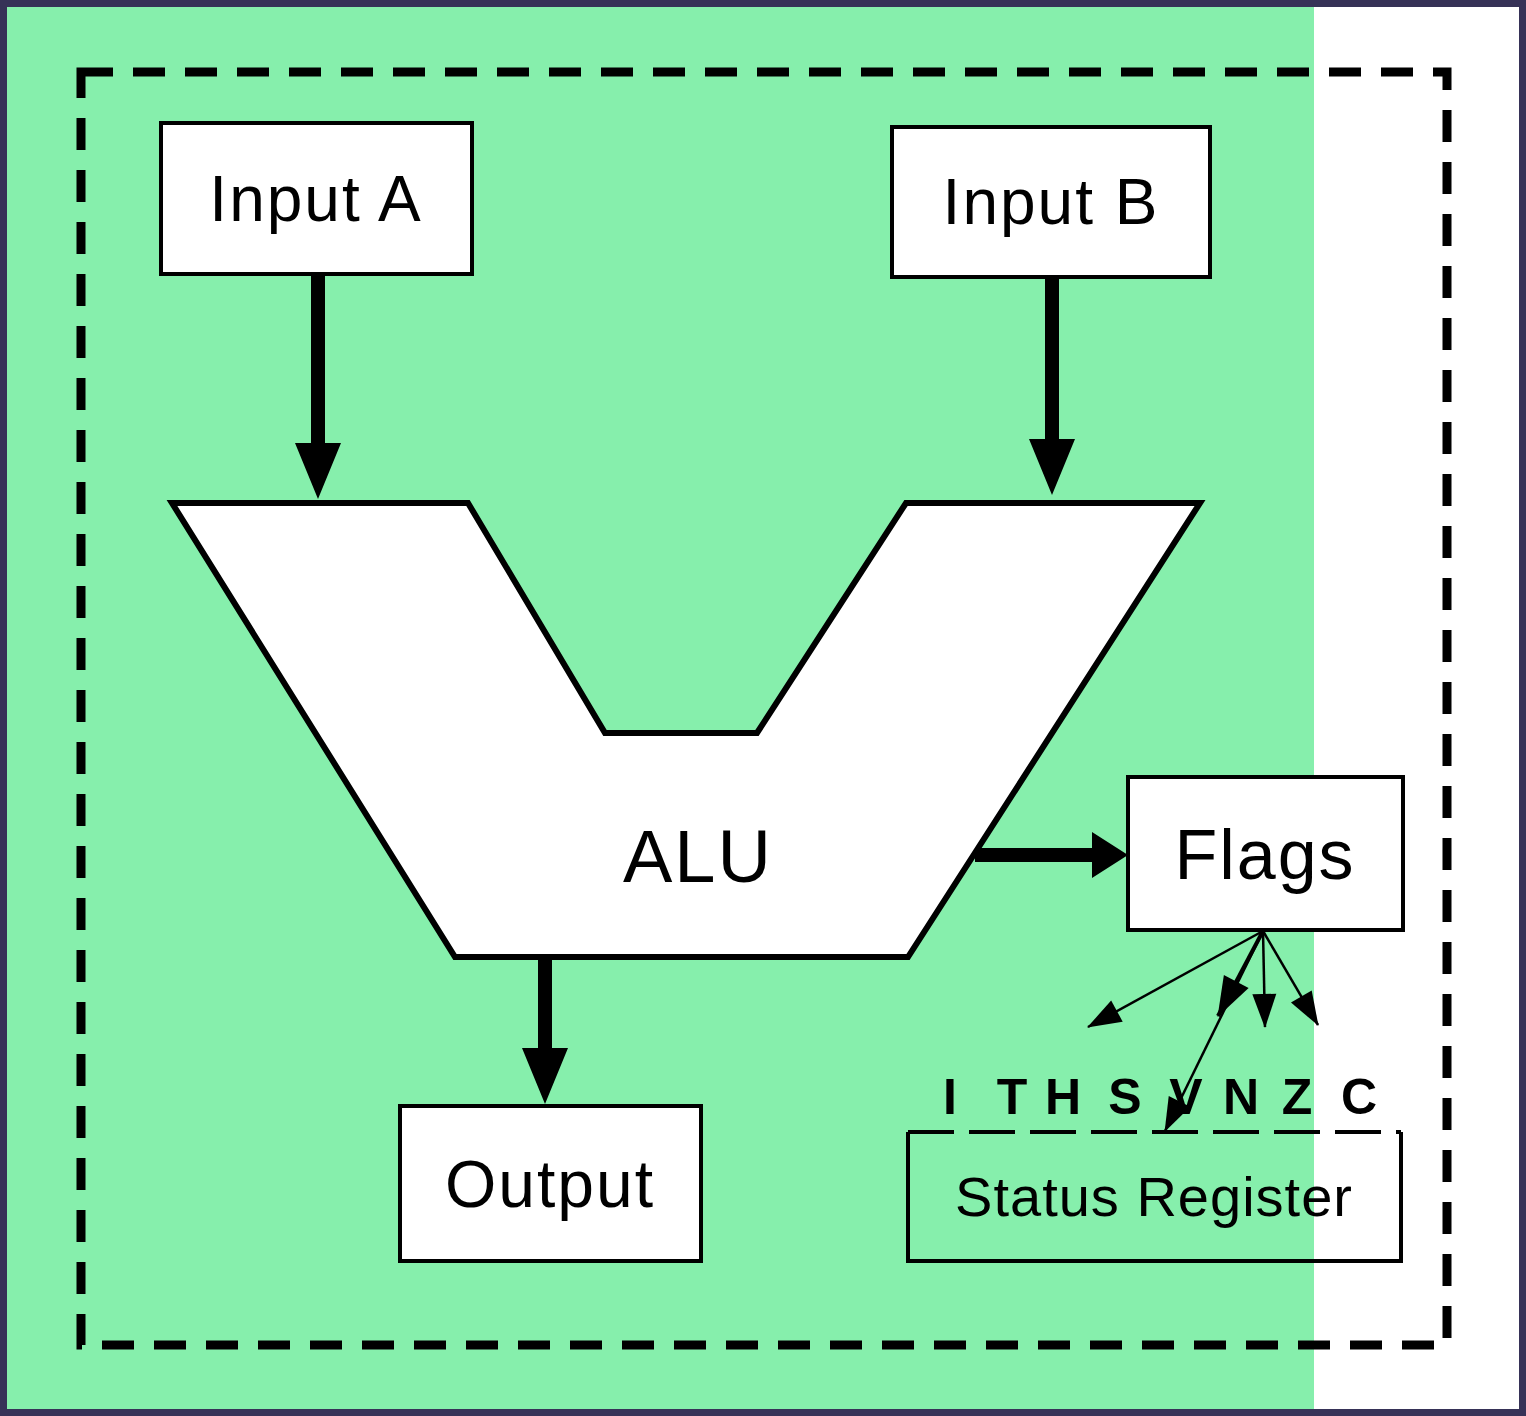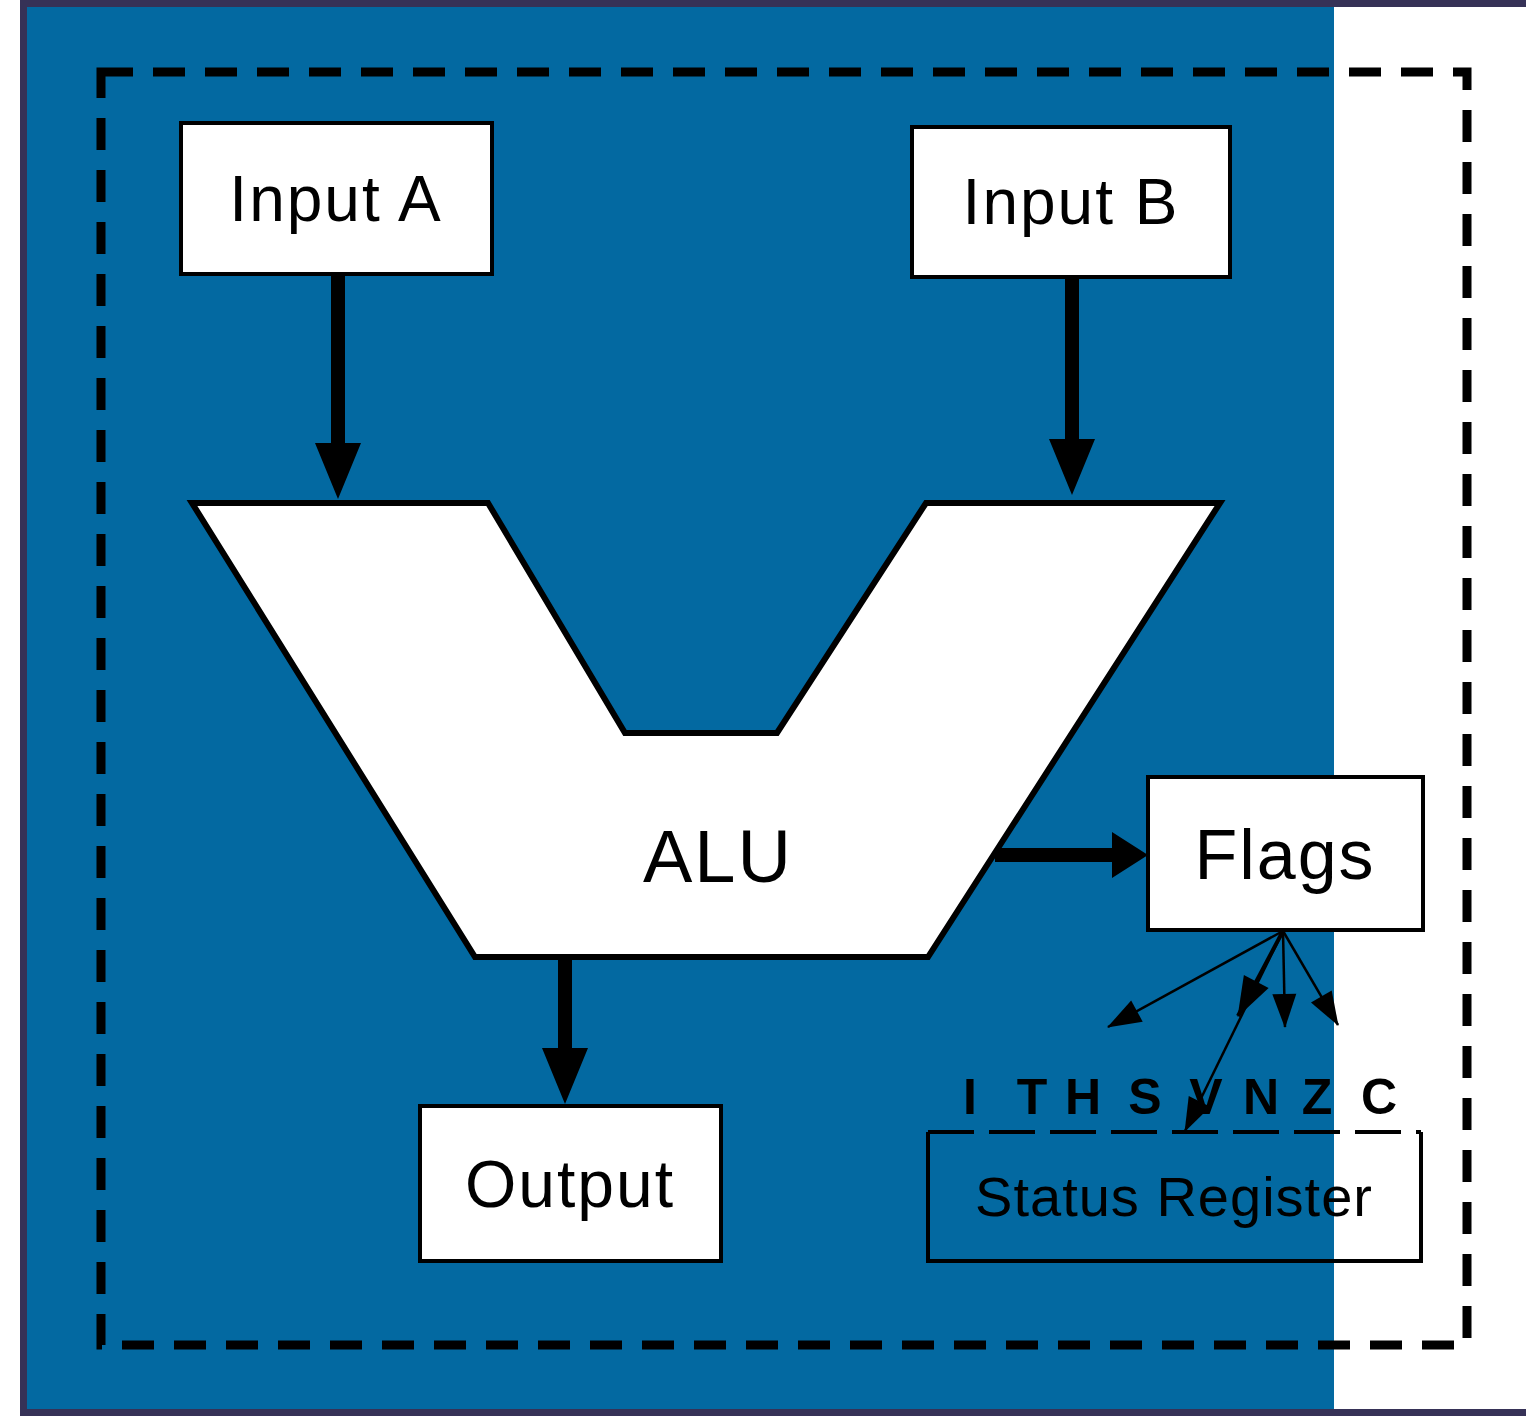--- a/index.html
+++ b/index.html
@@ -4,22 +4,21 @@
 <style>
   html, body {
     margin: 0;
     padding: 0;
     background: #ffffff;
   }
   .stage {
     width: 1314px;
     height: 1416px;
     position: relative;
-    background: #0369a1;
-    margin-left: 20px;
+    background: #86efac;
   }
   svg { display: block; }
   .box {
     fill: #ffffff;
     stroke: #000000;
     stroke-width: 4;
   }
   .alu-outline {
     fill: #ffffff;
     stroke: #000000;

